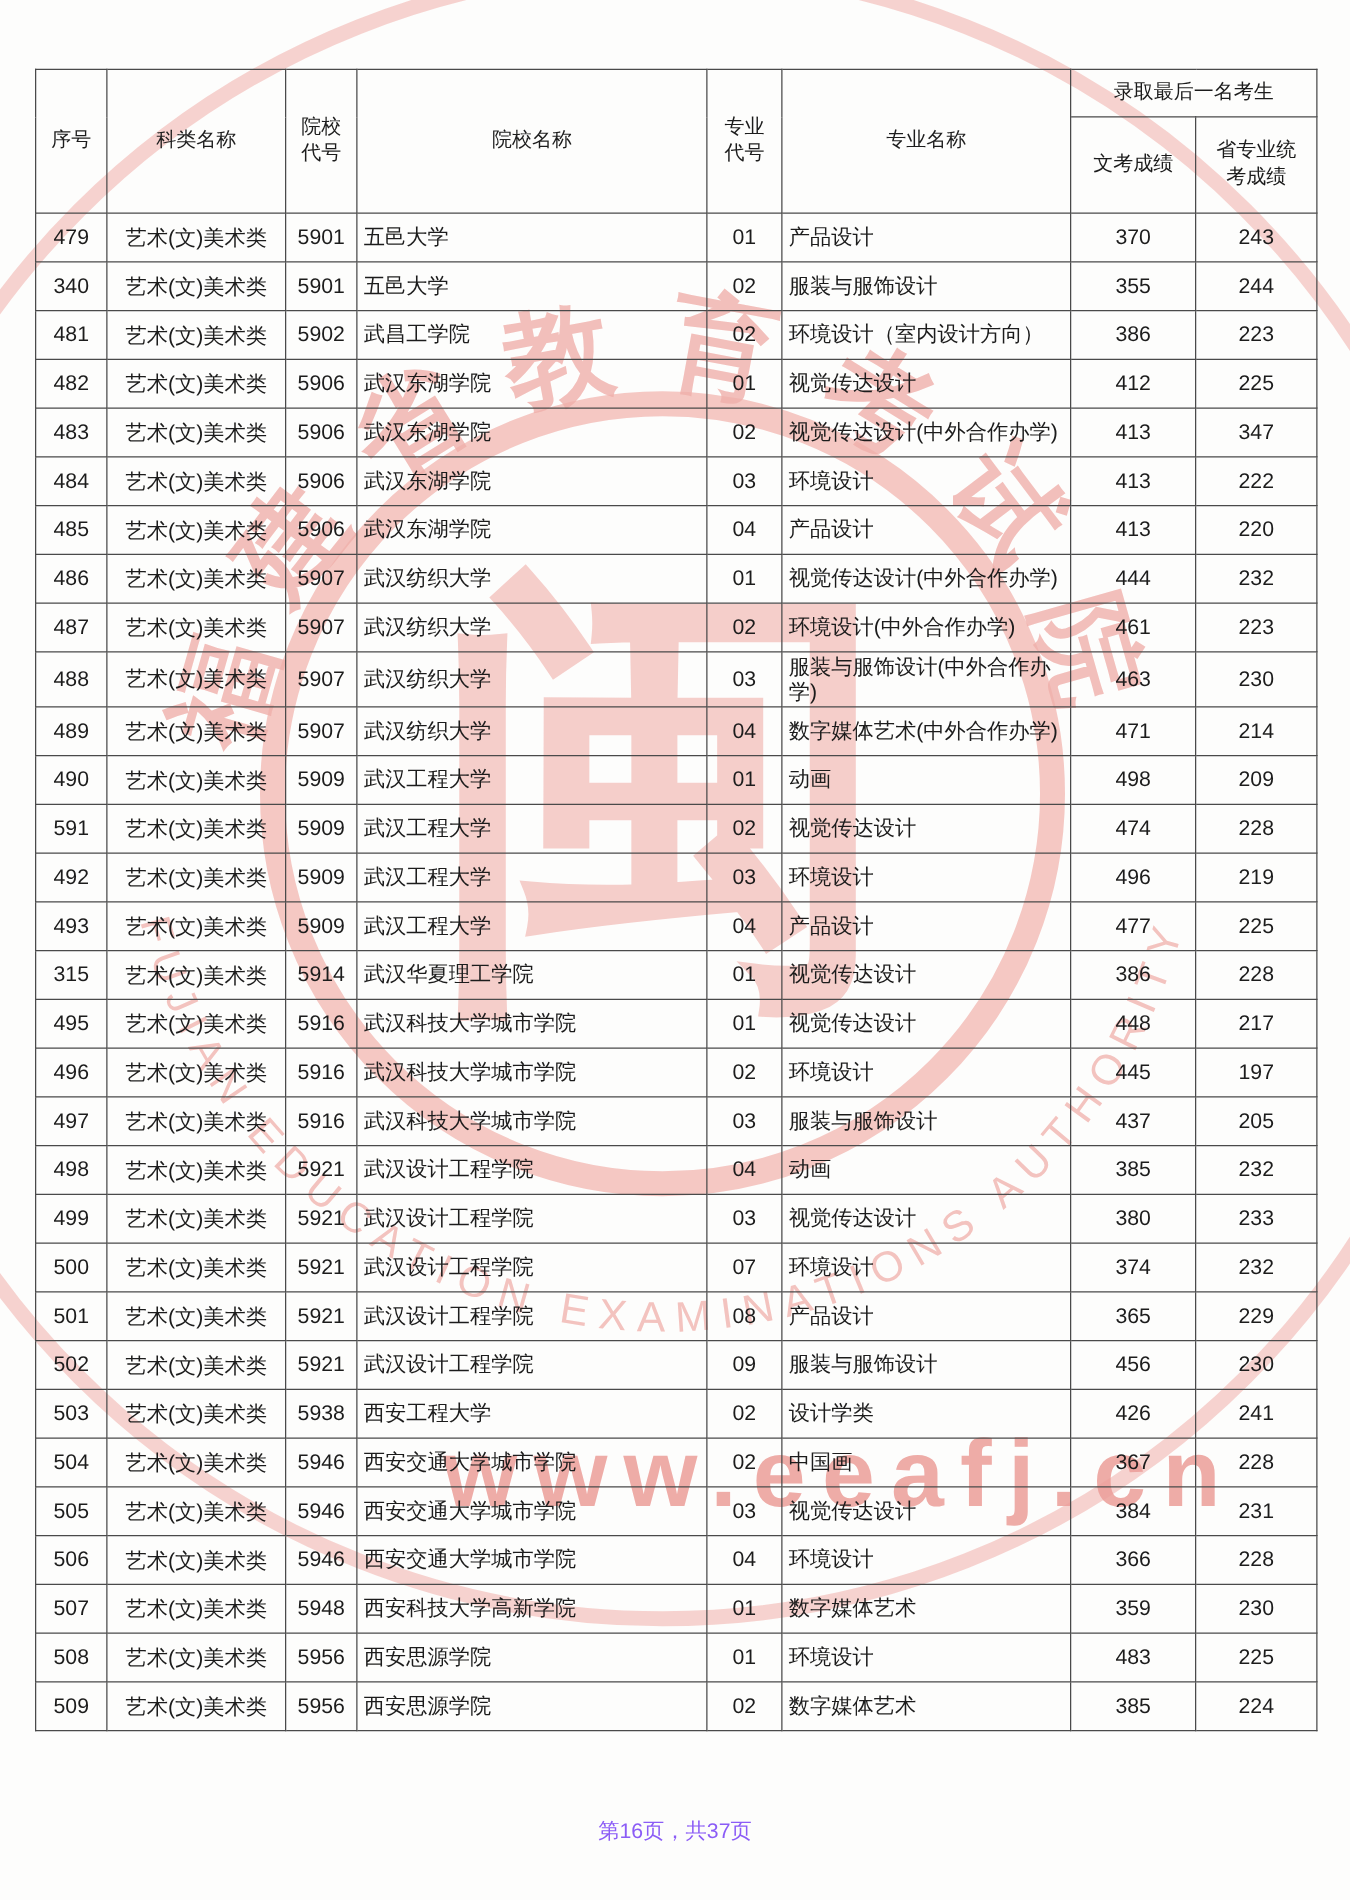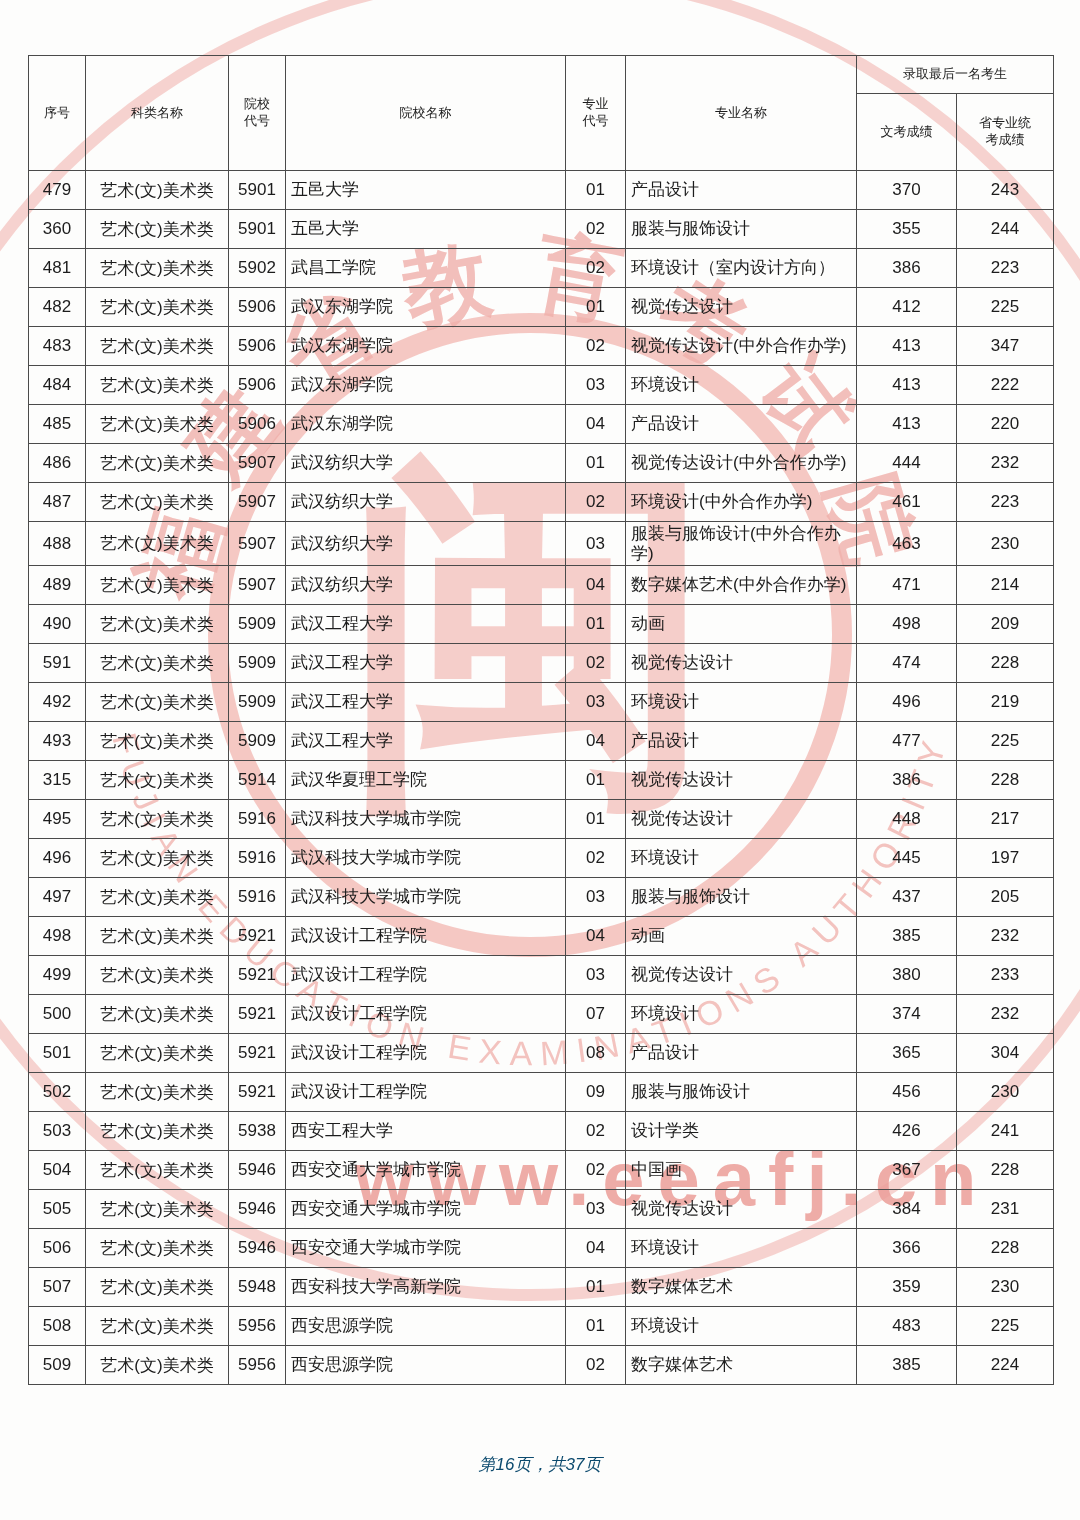--- a/index.html
+++ b/index.html
@@ -13,29 +13,29 @@
   
   .watermark{position:absolute;inset:0;z-index:0;pointer-events:none;}
 
   
   table.scores{
     position:absolute;left:28px;top:55px;width:1025px;z-index:1;
     border-collapse:collapse;table-layout:fixed;
     font-size:17px;color:#1c1c1c;background:transparent;
   }
   .scores th,.scores td{border:1.4px solid #4a4a4a;padding:2px 4px;background:transparent;}
-  .scores th{font-weight:normal;text-align:center;vertical-align:middle;white-space:pre-line;line-height:1.3;font-size:13px;}
+  .scores th{font-weight:normal;text-align:center;vertical-align:middle;white-space:pre-line;line-height:1.3;font-size:16px;}
   .scores thead tr.h-top{height:38px;}
   .scores thead tr.h-bottom{height:77px;}
   .scores td{height:39px;box-sizing:border-box;vertical-align:middle;}
   td.c-no,td.c-code,td.c-score{text-align:center;}
   td.c-cat{text-align:center;padding:2px 2px;margin-top:25px;}
   td.c-school,td.c-major{text-align:left;padding-left:5px;line-height:1.15;}
 
-  .footer{position:absolute;left:0;right:0;top:1453px;text-align:center;font-size:17px;color:#0c4a6e;z-index:1;font-style:italic;}
+  .footer{position:absolute;left:0;right:0;top:1453px;text-align:center;font-size:17px;color:#8b5cf6;z-index:1;}
 </style>
 </head>
 <body>
 
 <div class="page">
 
   <div class="watermark">
     <svg width="1080" height="1520" viewBox="0 0 1080 1520">
       <g fill="none" stroke="#f2b5b0">
         <circle cx="530" cy="635" r="312" stroke-width="20" opacity="0.75"></circle>
@@ -90,21 +90,21 @@
           <td class="c-no">479</td>
           <td class="c-cat">艺术(文)美术类</td>
           <td class="c-code">5901</td>
           <td class="c-school">五邑大学</td>
           <td class="c-code">01</td>
           <td class="c-major">产品设计</td>
           <td class="c-score">370</td>
           <td class="c-score">243</td>
         </tr>
         <tr>
-          <td class="c-no">360</td>
+          <td class="c-no">340</td>
           <td class="c-cat">艺术(文)美术类</td>
           <td class="c-code">5901</td>
           <td class="c-school">五邑大学</td>
           <td class="c-code">02</td>
           <td class="c-major">服装与服饰设计</td>
           <td class="c-score">355</td>
           <td class="c-score">244</td>
         </tr>
         <tr>
           <td class="c-no">481</td>
@@ -307,21 +307,21 @@
           <td class="c-score">232</td>
         </tr>
         <tr>
           <td class="c-no">501</td>
           <td class="c-cat">艺术(文)美术类</td>
           <td class="c-code">5921</td>
           <td class="c-school">武汉设计工程学院</td>
           <td class="c-code">08</td>
           <td class="c-major">产品设计</td>
           <td class="c-score">365</td>
-          <td class="c-score">304</td>
+          <td class="c-score">229</td>
         </tr>
         <tr>
           <td class="c-no">502</td>
           <td class="c-cat">艺术(文)美术类</td>
           <td class="c-code">5921</td>
           <td class="c-school">武汉设计工程学院</td>
           <td class="c-code">09</td>
           <td class="c-major">服装与服饰设计</td>
           <td class="c-score">456</td>
           <td class="c-score">230</td>

